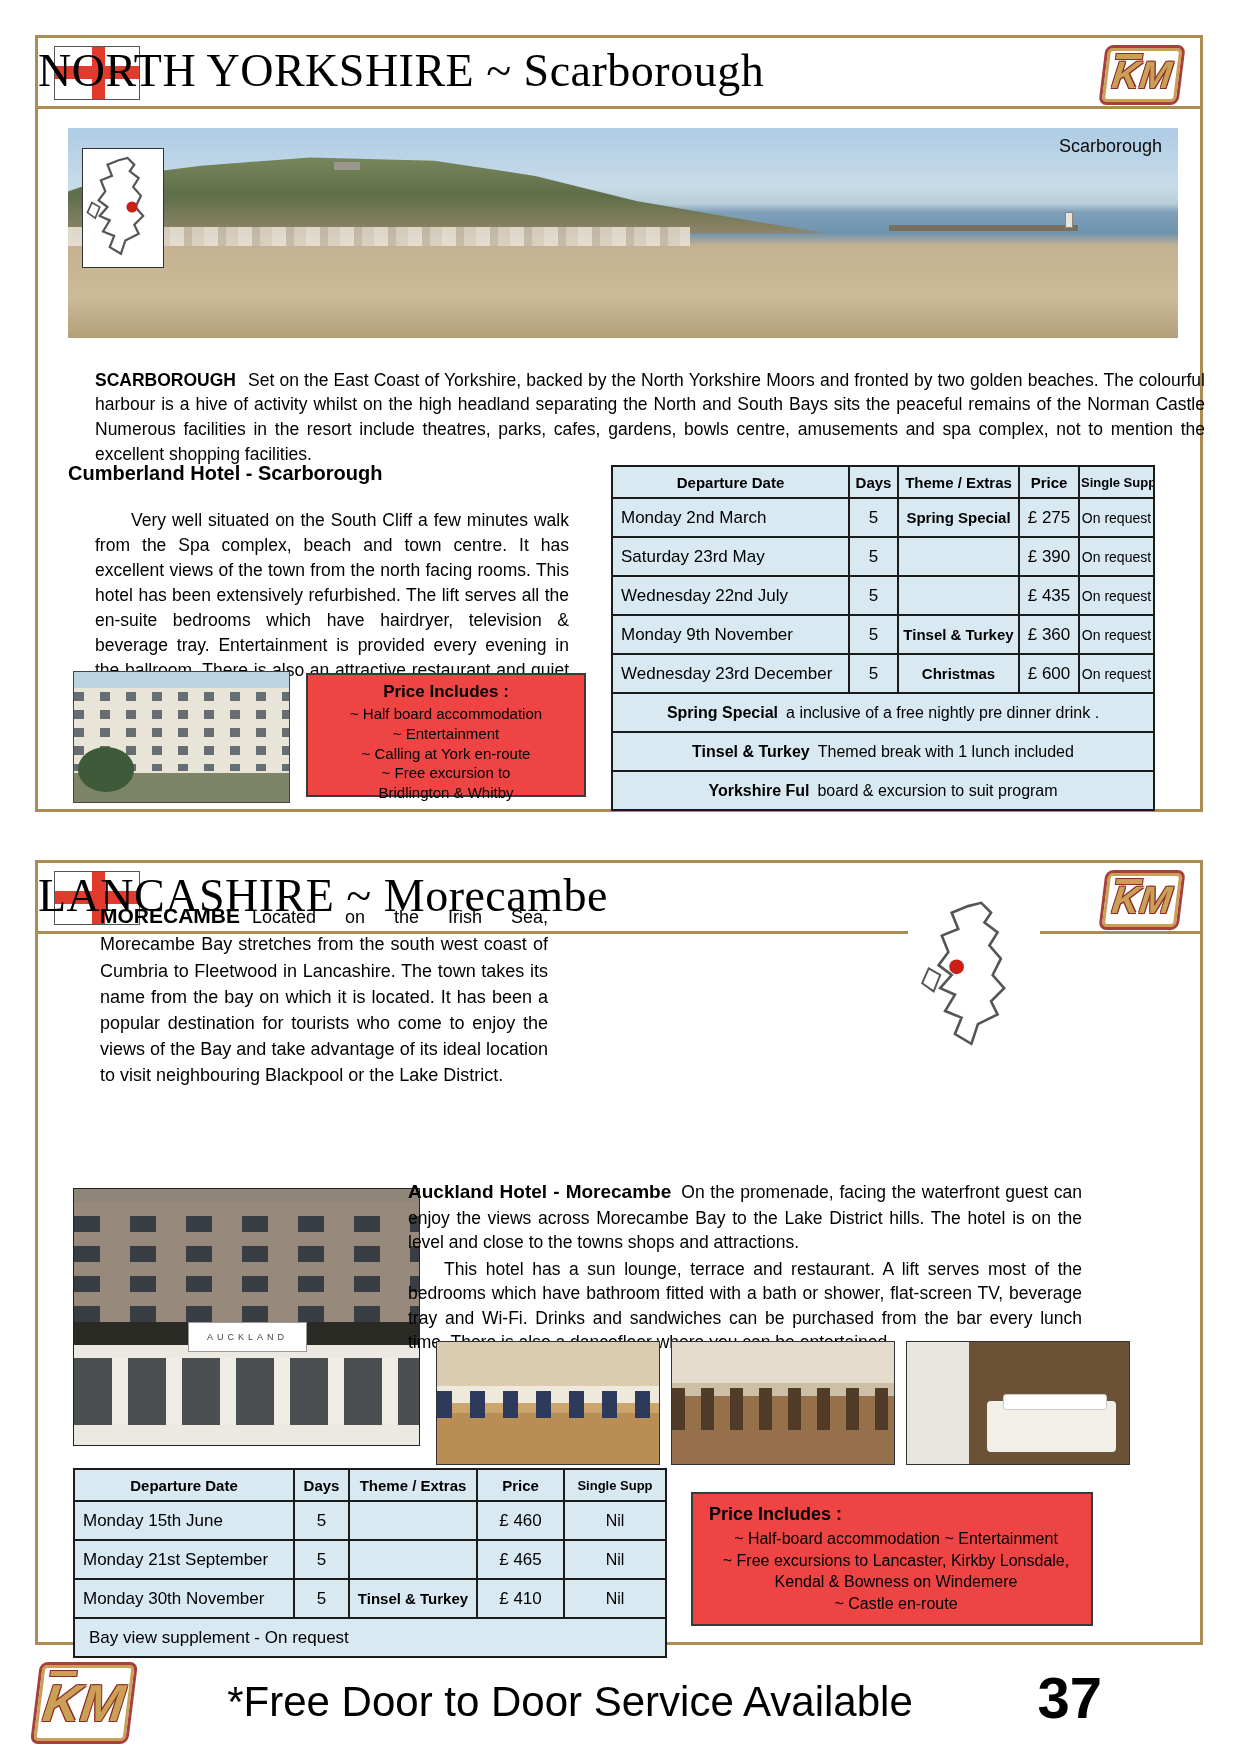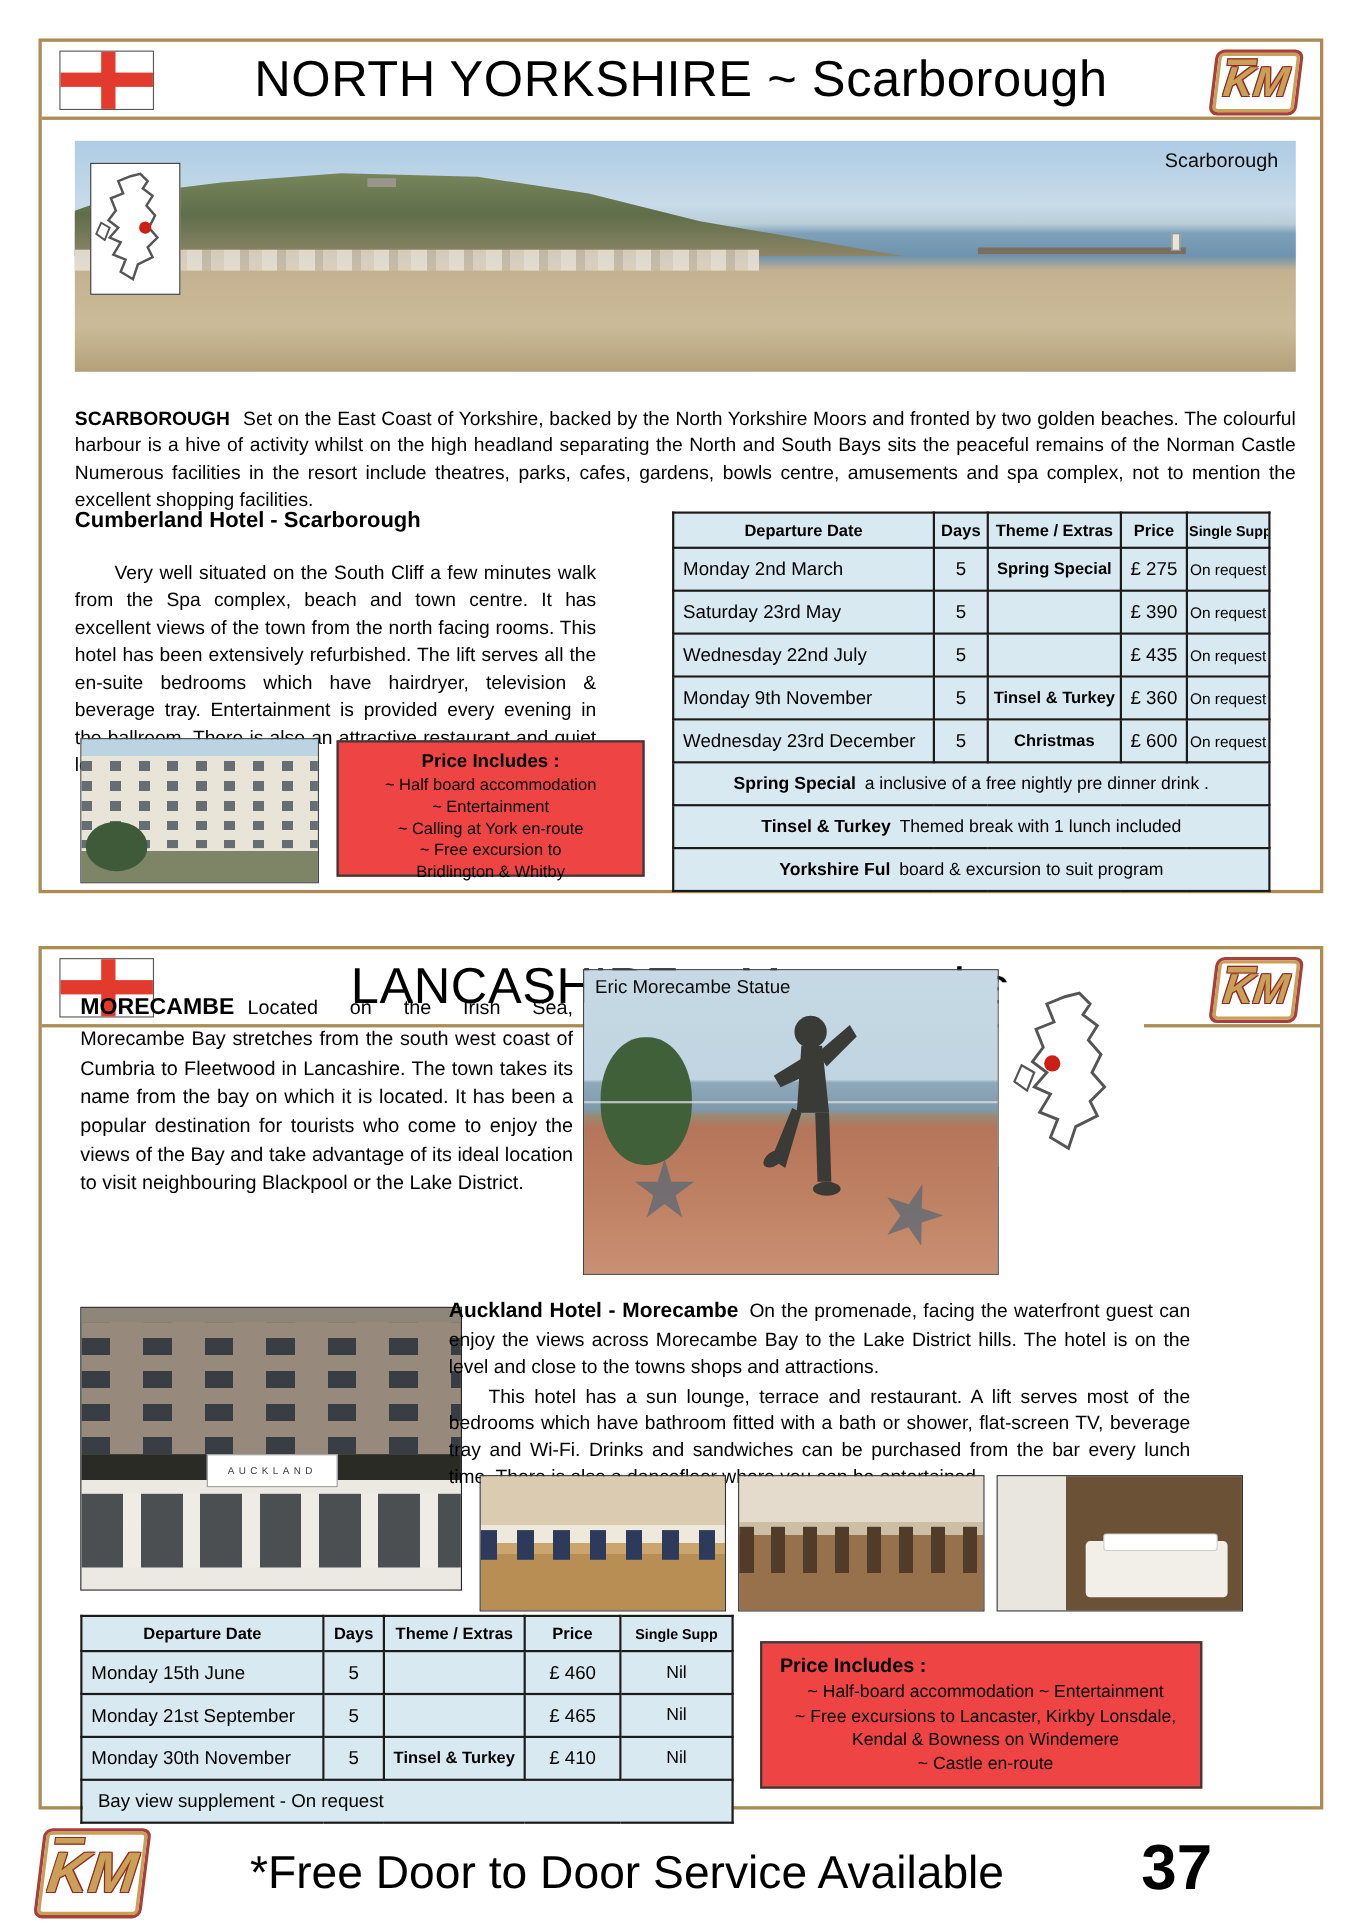--- a/index.html
+++ b/index.html
@@ -3,40 +3,40 @@
 <meta charset="utf-8">
 <style>
   html,body{margin:0;padding:0;}
   body{width:1240px;height:1754px;position:relative;background:#fff;
        font-family:"Liberation Sans",sans-serif;color:#000;overflow:hidden;}
 
   .section{position:absolute;left:35px;width:1168px;border:3px solid #ac8c52;background:#fff;box-sizing:border-box;}
   #sec1{top:35px;height:777px;}
   #sec2{top:860px;height:785px;}
   .sec-header{position:absolute;top:0;left:0;right:0;height:68px;border-bottom:3px solid #ac8c52;}
-  .sec-title{position:absolute;left:0;right:0;top:6px;text-align:center;font-size:46px;letter-spacing:.5px;white-space:nowrap;}
+  .sec-title{position:absolute;left:0;right:0;top:6px;text-align:left;font-size:46px;letter-spacing:.5px;white-space:nowrap;font-family:Liberation Serif, serif;}
 
   
   .flag{position:absolute;left:16px;top:8px;width:84px;height:52px;background:#fff;border:1px solid #555;}
   .flag .v{position:absolute;left:44%;top:0;width:15%;height:100%;background:#e23b2e;}
   .flag .h{position:absolute;top:37%;left:0;width:100%;height:25%;background:#e23b2e;}
 
   
   .km{position:absolute;width:74px;height:54px;transform:skewX(-7deg);background:#fff;
       border:3px solid #a8403a;border-radius:8px;box-shadow:inset 0 0 0 3px #c9a055;
       display:flex;align-items:center;justify-content:center;}
   .km .txt{font-style:italic;font-weight:bold;font-size:38px;color:#c9a055;line-height:1;
       text-shadow:1px 1px 0 #8e2b26,-1px -1px 0 #8e2b26,1px -1px 0 #8e2b26,-1px 1px 0 #8e2b26;}
   .km .bar{position:absolute;top:5px;left:8px;width:26px;height:5px;background:#c9a055;border:1px solid #8e2b26;}
   .km.hdr{right:18px;top:7px;}
   .km.ftr{left:35px;top:1662px;width:92px;height:76px;}
   .km.ftr .txt{font-size:52px;}
 
   
-  .just{text-align:justify;}
+  .just{text-align:justify;margin-left:27px;}
   .lead{font-weight:bold;margin-right:12px;}
   #intro1{position:absolute;left:30px;top:312px;width:1110px;font-size:17.5px;line-height:1.42;}
   #hotel-head1{position:absolute;left:30px;top:424px;width:480px;font-size:20px;font-weight:bold;}
   #hotel-text1{position:absolute;left:30px;top:452px;width:474px;font-size:17.5px;line-height:1.43;text-indent:36px;}
   #intro2{position:absolute;left:35px;top:20px;width:448px;font-size:18px;line-height:1.45;}
   #intro2 .lead{font-size:21px;}
   #auck-block{position:absolute;left:370px;top:316px;width:674px;font-size:17.5px;line-height:1.4;}
   #auck-block .auck-head{font-weight:bold;font-size:19px;margin-right:10px;}
   #auck-block p{margin:0 0 2px 0;}
   #auck-block .p2{text-indent:36px;}
@@ -256,37 +256,20 @@
       </div>
     <div class="sec-title">LANCASHIRE ~ Morecambe</div>
     <div class="km hdr">
       <div class="bar"></div>
       <span class="txt">KM</span>
     </div>
   </div>
 
   <p class="just" id="intro2"><b class="lead">MORECAMBE</b><span>Located on the Irish Sea, Morecambe Bay stretches from the south west coast of Cumbria to Fleetwood in Lancashire.  The town takes its name from the bay on which it is located. It has been a popular destination for tourists who come to enjoy the views of the Bay and take advantage of its ideal location to visit neighbouring Blackpool or the Lake District.</span></p>
 
-  <div class="photo" id="photo-statue">
-    <div class="bush"></div>
-    <div class="rail"></div>
-    <div class="star s1"></div>
-    <div class="star s2"></div>
-    <svg viewBox="0 0 60 100">
-      <circle cx="30" cy="11" r="7" fill="#3a3a36"></circle>
-      <path d="M26 17 L35 17 L38 46 L24 46 Z" fill="#3a3a36"></path>
-      <path d="M33 20 L47 8 L50 13 L37 26 Z" fill="#3a3a36"></path>
-      <path d="M27 22 L14 30 L17 35 L28 30 Z" fill="#3a3a36"></path>
-      <path d="M26 46 L19 70 L13 66 L22 44 Z" fill="#3a3a36"></path>
-      <path d="M32 46 L33 76 L39 76 L38 46 Z" fill="#3a3a36"></path>
-      <ellipse cx="37" cy="79" rx="6" ry="3" fill="#3a3a36"></ellipse>
-      <ellipse cx="14" cy="66" rx="5" ry="3" fill="#3a3a36" transform="rotate(-35 14 66)"></ellipse>
-    </svg>
-    <div class="plabel">Eric Morecambe Statue</div>
-  </div>
 
   <div class="map-inset" id="map2">
     <svg viewBox="0 0 70 100" width="130" height="164">
       <path d="M40 6 L46 12 L42 18 L50 24 L45 32 L52 40 L47 50 L54 58 L46 66 L50 74 L38 80 L34 92 L24 86 L28 76 L18 72 L24 62 L15 58 L22 50 L14 44 L20 36 L16 26 L26 22 L22 12 L32 8 Z" fill="#fff" stroke="#555" stroke-width="1.6"></path>
       <path d="M8 46 L15 50 L11 60 L4 55 Z" fill="#fff" stroke="#555" stroke-width="1.2"></path>
       <circle cx="25" cy="45" r="4.5" fill="#cc2017"></circle>
     </svg>
   </div>
 
   <div class="photo" id="photo-auck">

